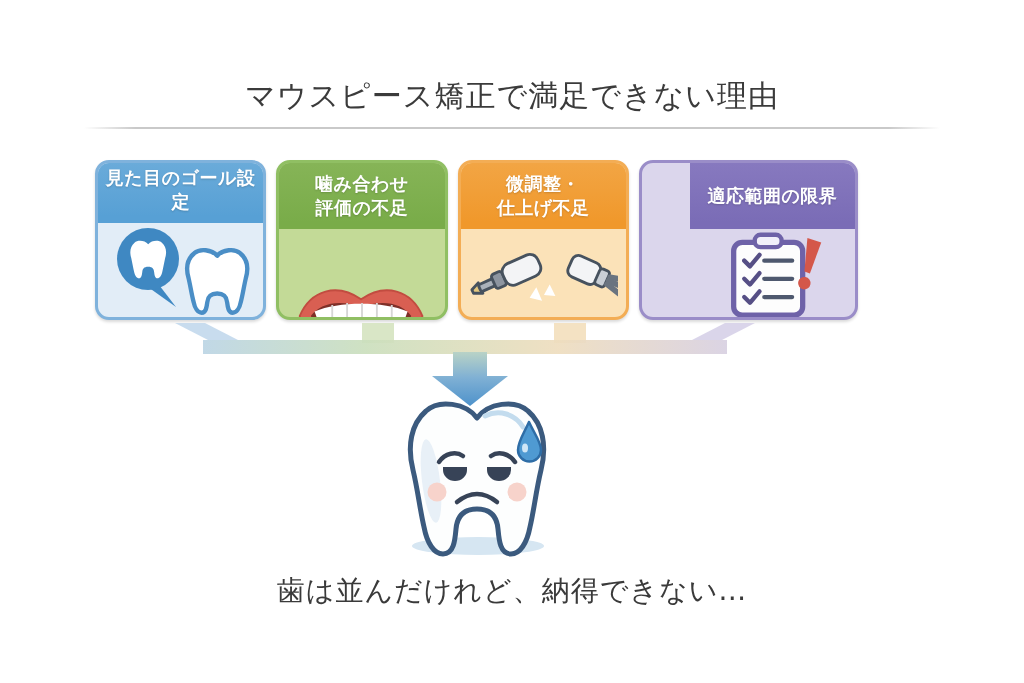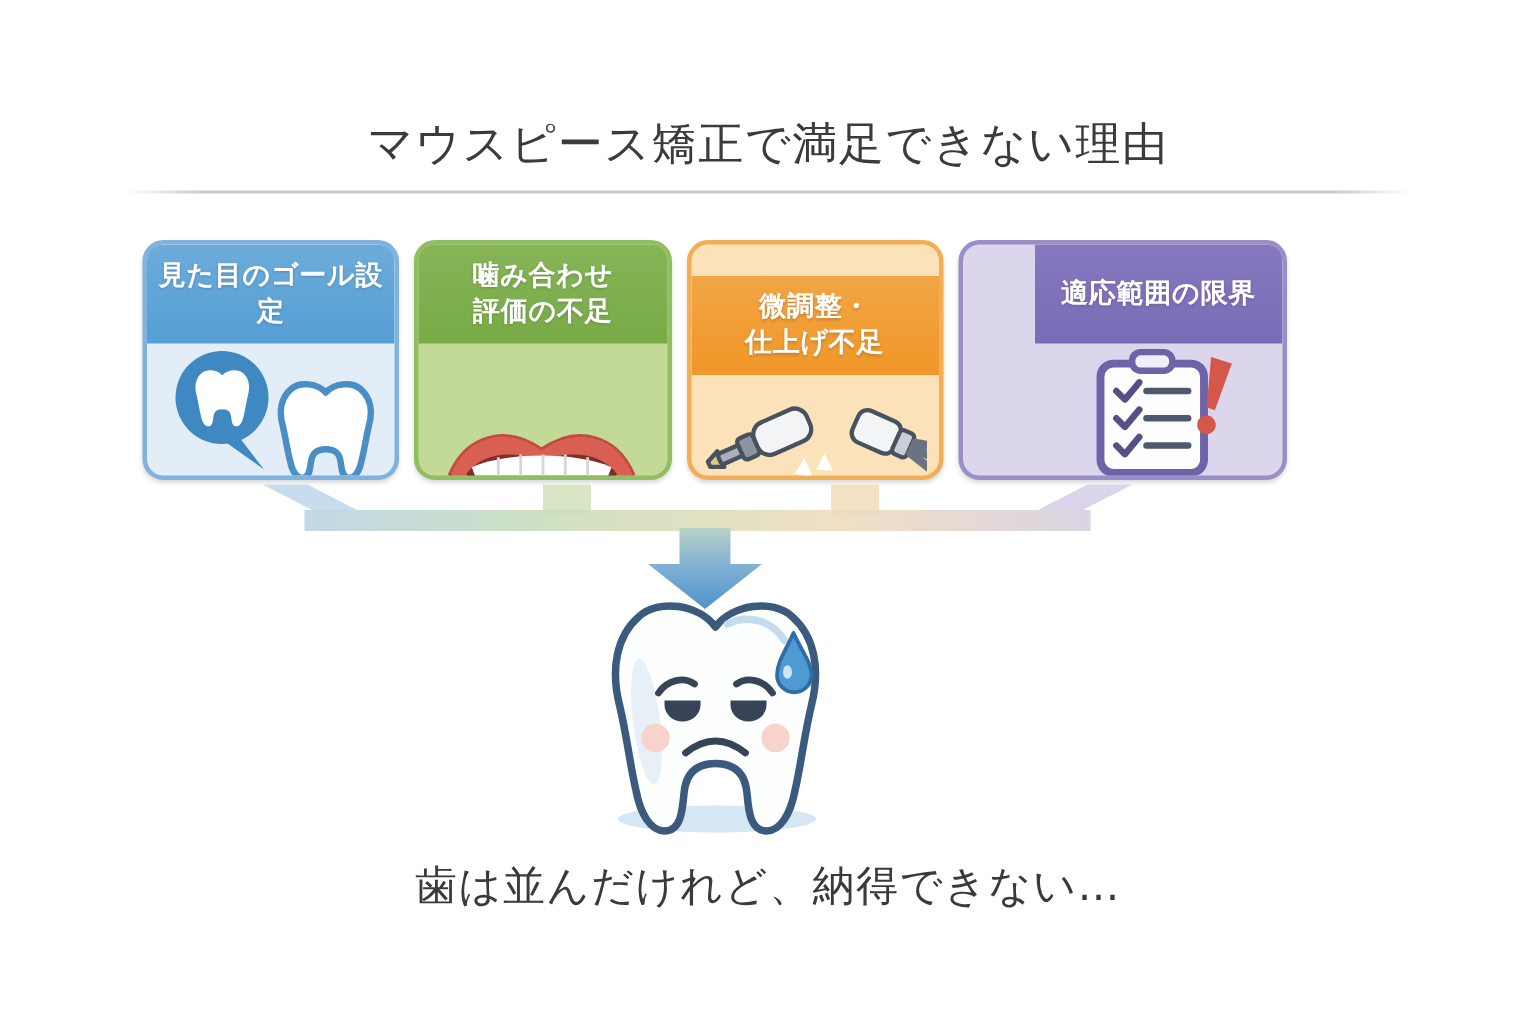--- a/index.html
+++ b/index.html
@@ -26,26 +26,26 @@
     overflow:hidden;border:3px solid;box-shadow:0 2px 3px rgba(0,0,0,.15);
     box-sizing:border-box;background:#fff;
   }
   .card-header{
     min-height:56px;display:flex;align-items:center;justify-content:center;
     text-align:center;color:#fff;font-weight:bold;font-size:18px;
     line-height:1.35;white-space:pre-line;padding:5px 6px;
     text-shadow:0 1px 2px rgba(0,0,0,.18);letter-spacing:.5px;
   }
   .card-body{flex:1;display:flex;align-items:center;justify-content:center;}
-  .card-blue  {border-color:#7fb2dc;background:#e2edf7;}
+  .card-blue  {border-color:#7fb2dc;background:#e2edf7;justify-content:flex-end;}
   .card-blue  .card-header{background:linear-gradient(180deg,#6cacda 0%,#57a0d5 90%);}
   .card-green {border-color:#90bf63;background:#c3da97;gap:48px;}
   .card-green .card-header{background:linear-gradient(180deg,#86b457 0%,#79ac49 90%);}
   .card-orange{border-color:#f3ad55;background:#fbe2b8;}
-  .card-orange .card-header{background:linear-gradient(180deg,#f2a544 0%,#f0982b 90%);margin-top:21px;}
+  .card-orange .card-header{background:linear-gradient(180deg,#f2a544 0%,#f0982b 90%);}
   .card-purple{border-color:#9a8dc8;background:#dbd6ec;padding-left:48px;}
   .card-purple .card-header{background:linear-gradient(180deg,#8779bf 0%,#7a6cb6 90%);}
   
   .connector{position:absolute;left:150px;top:320px;}
   .mascot{position:absolute;left:393px;top:396px;}
   .caption{
     position:absolute;top:572px;left:0;width:100%;text-align:center;
     font-size:28px;font-weight:normal;color:#3a3a3a;letter-spacing:1px;
   }
 </style>

